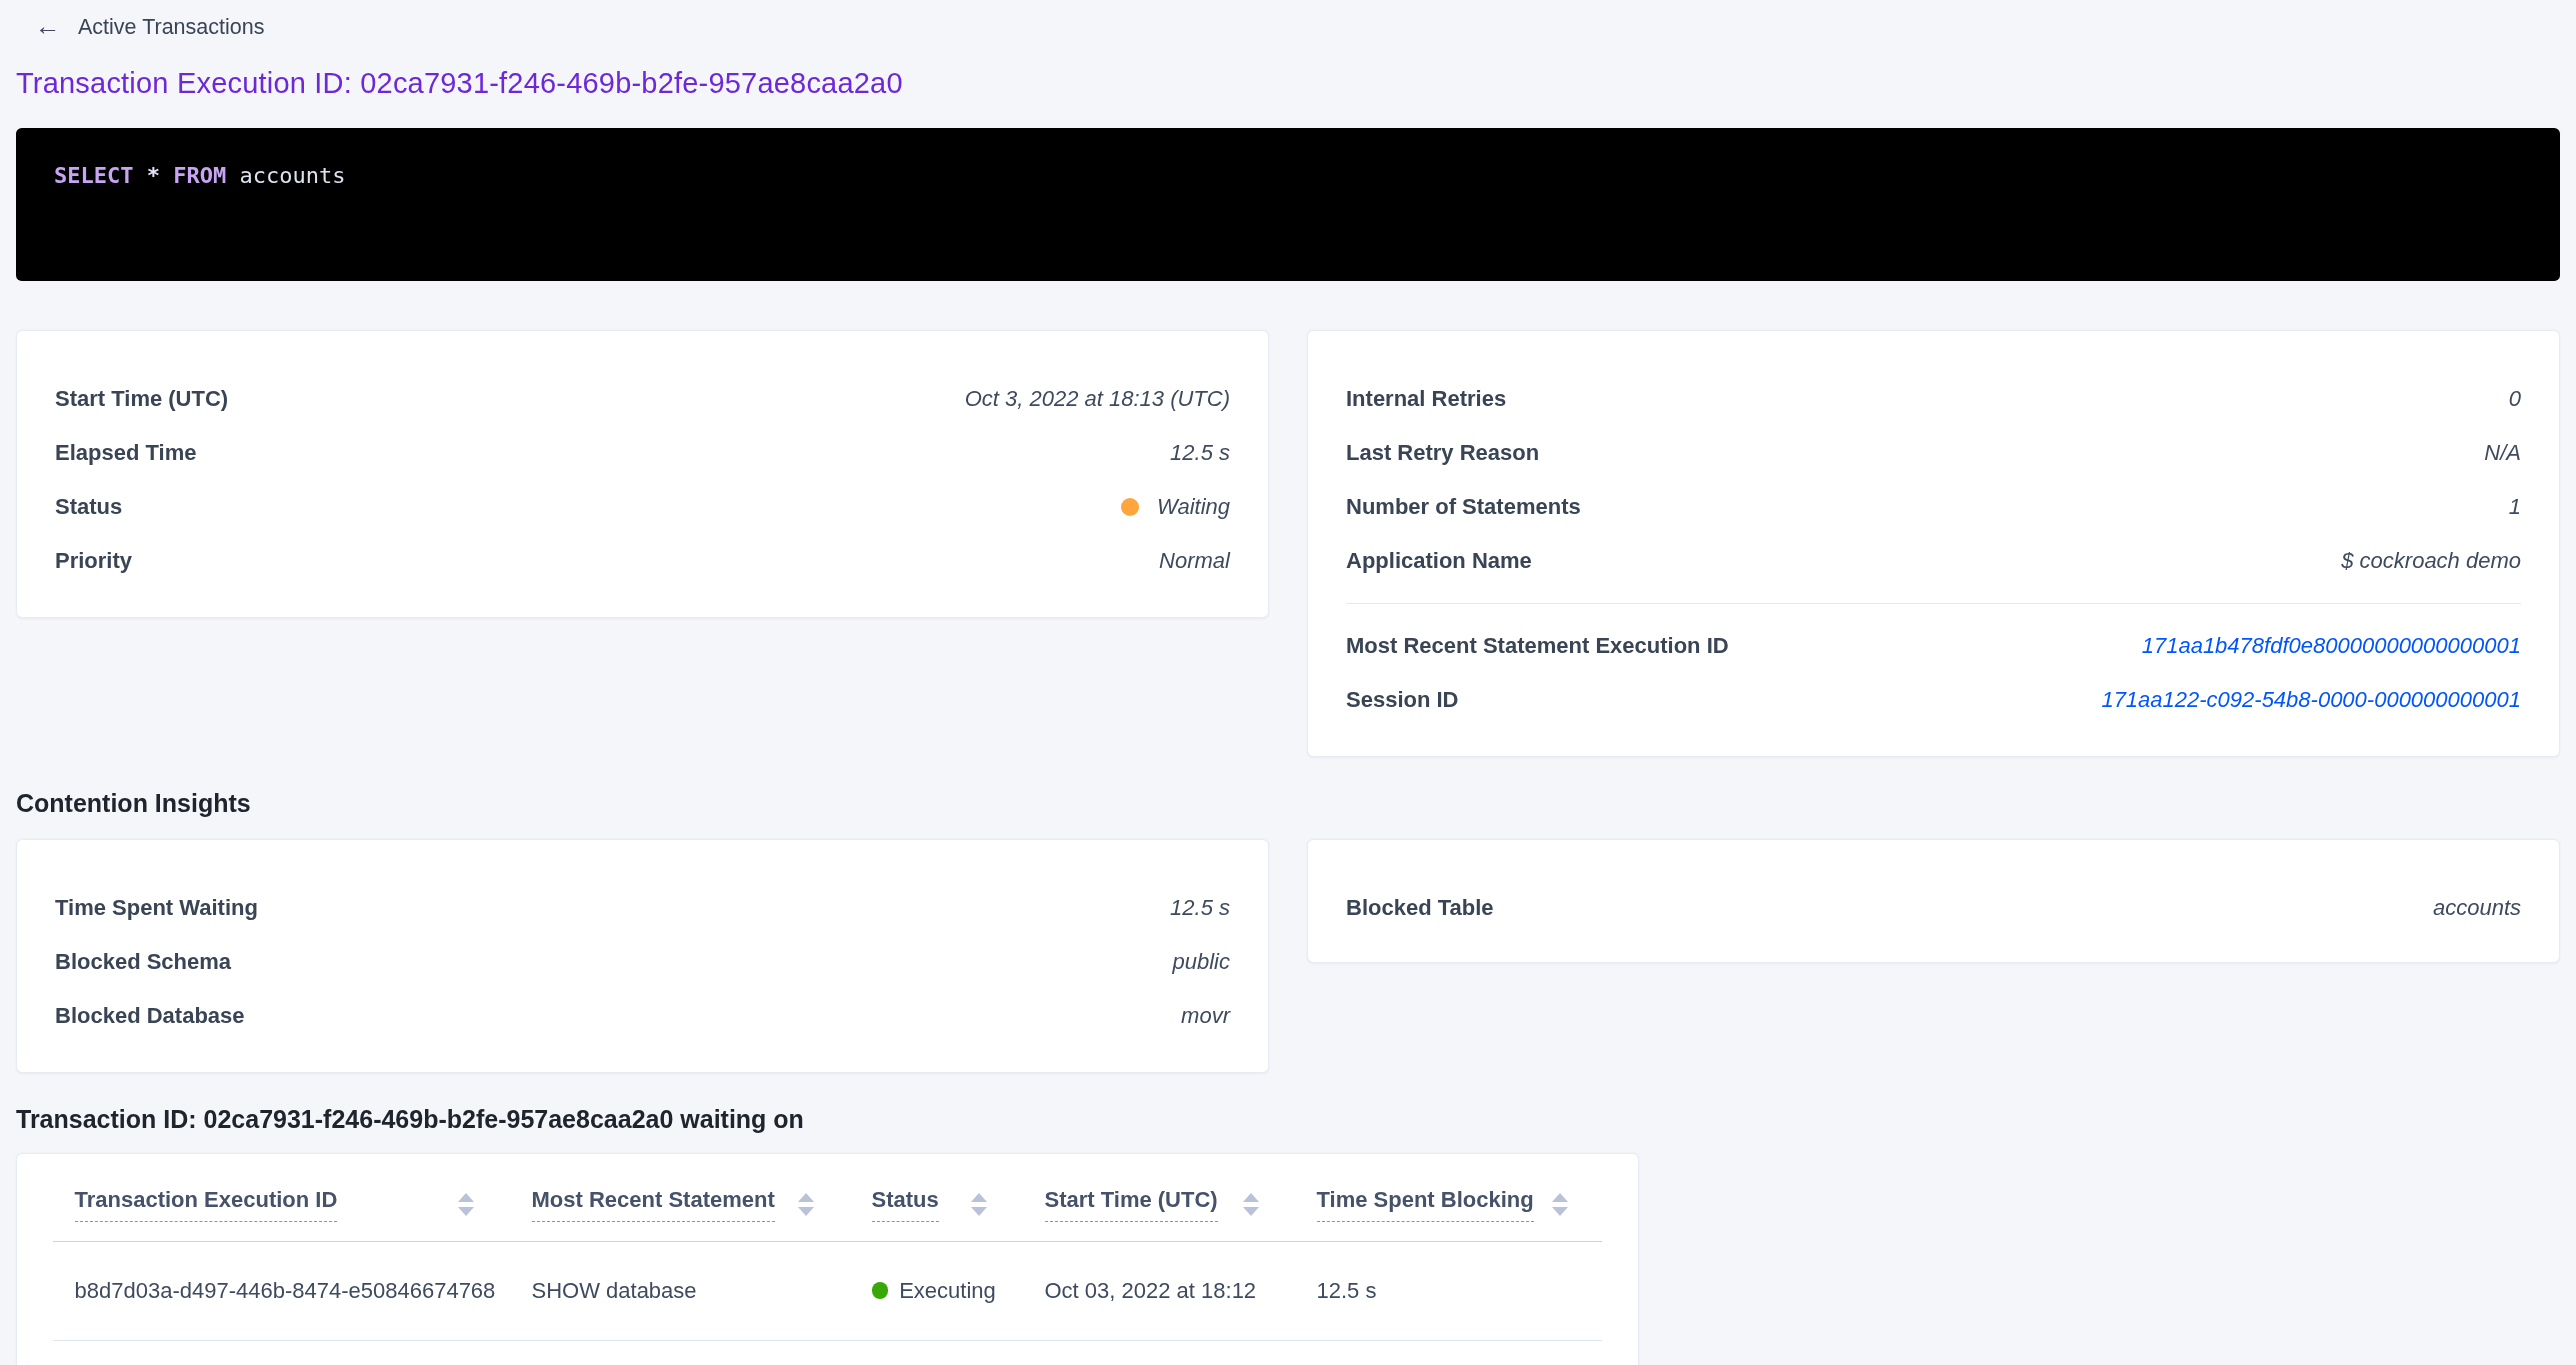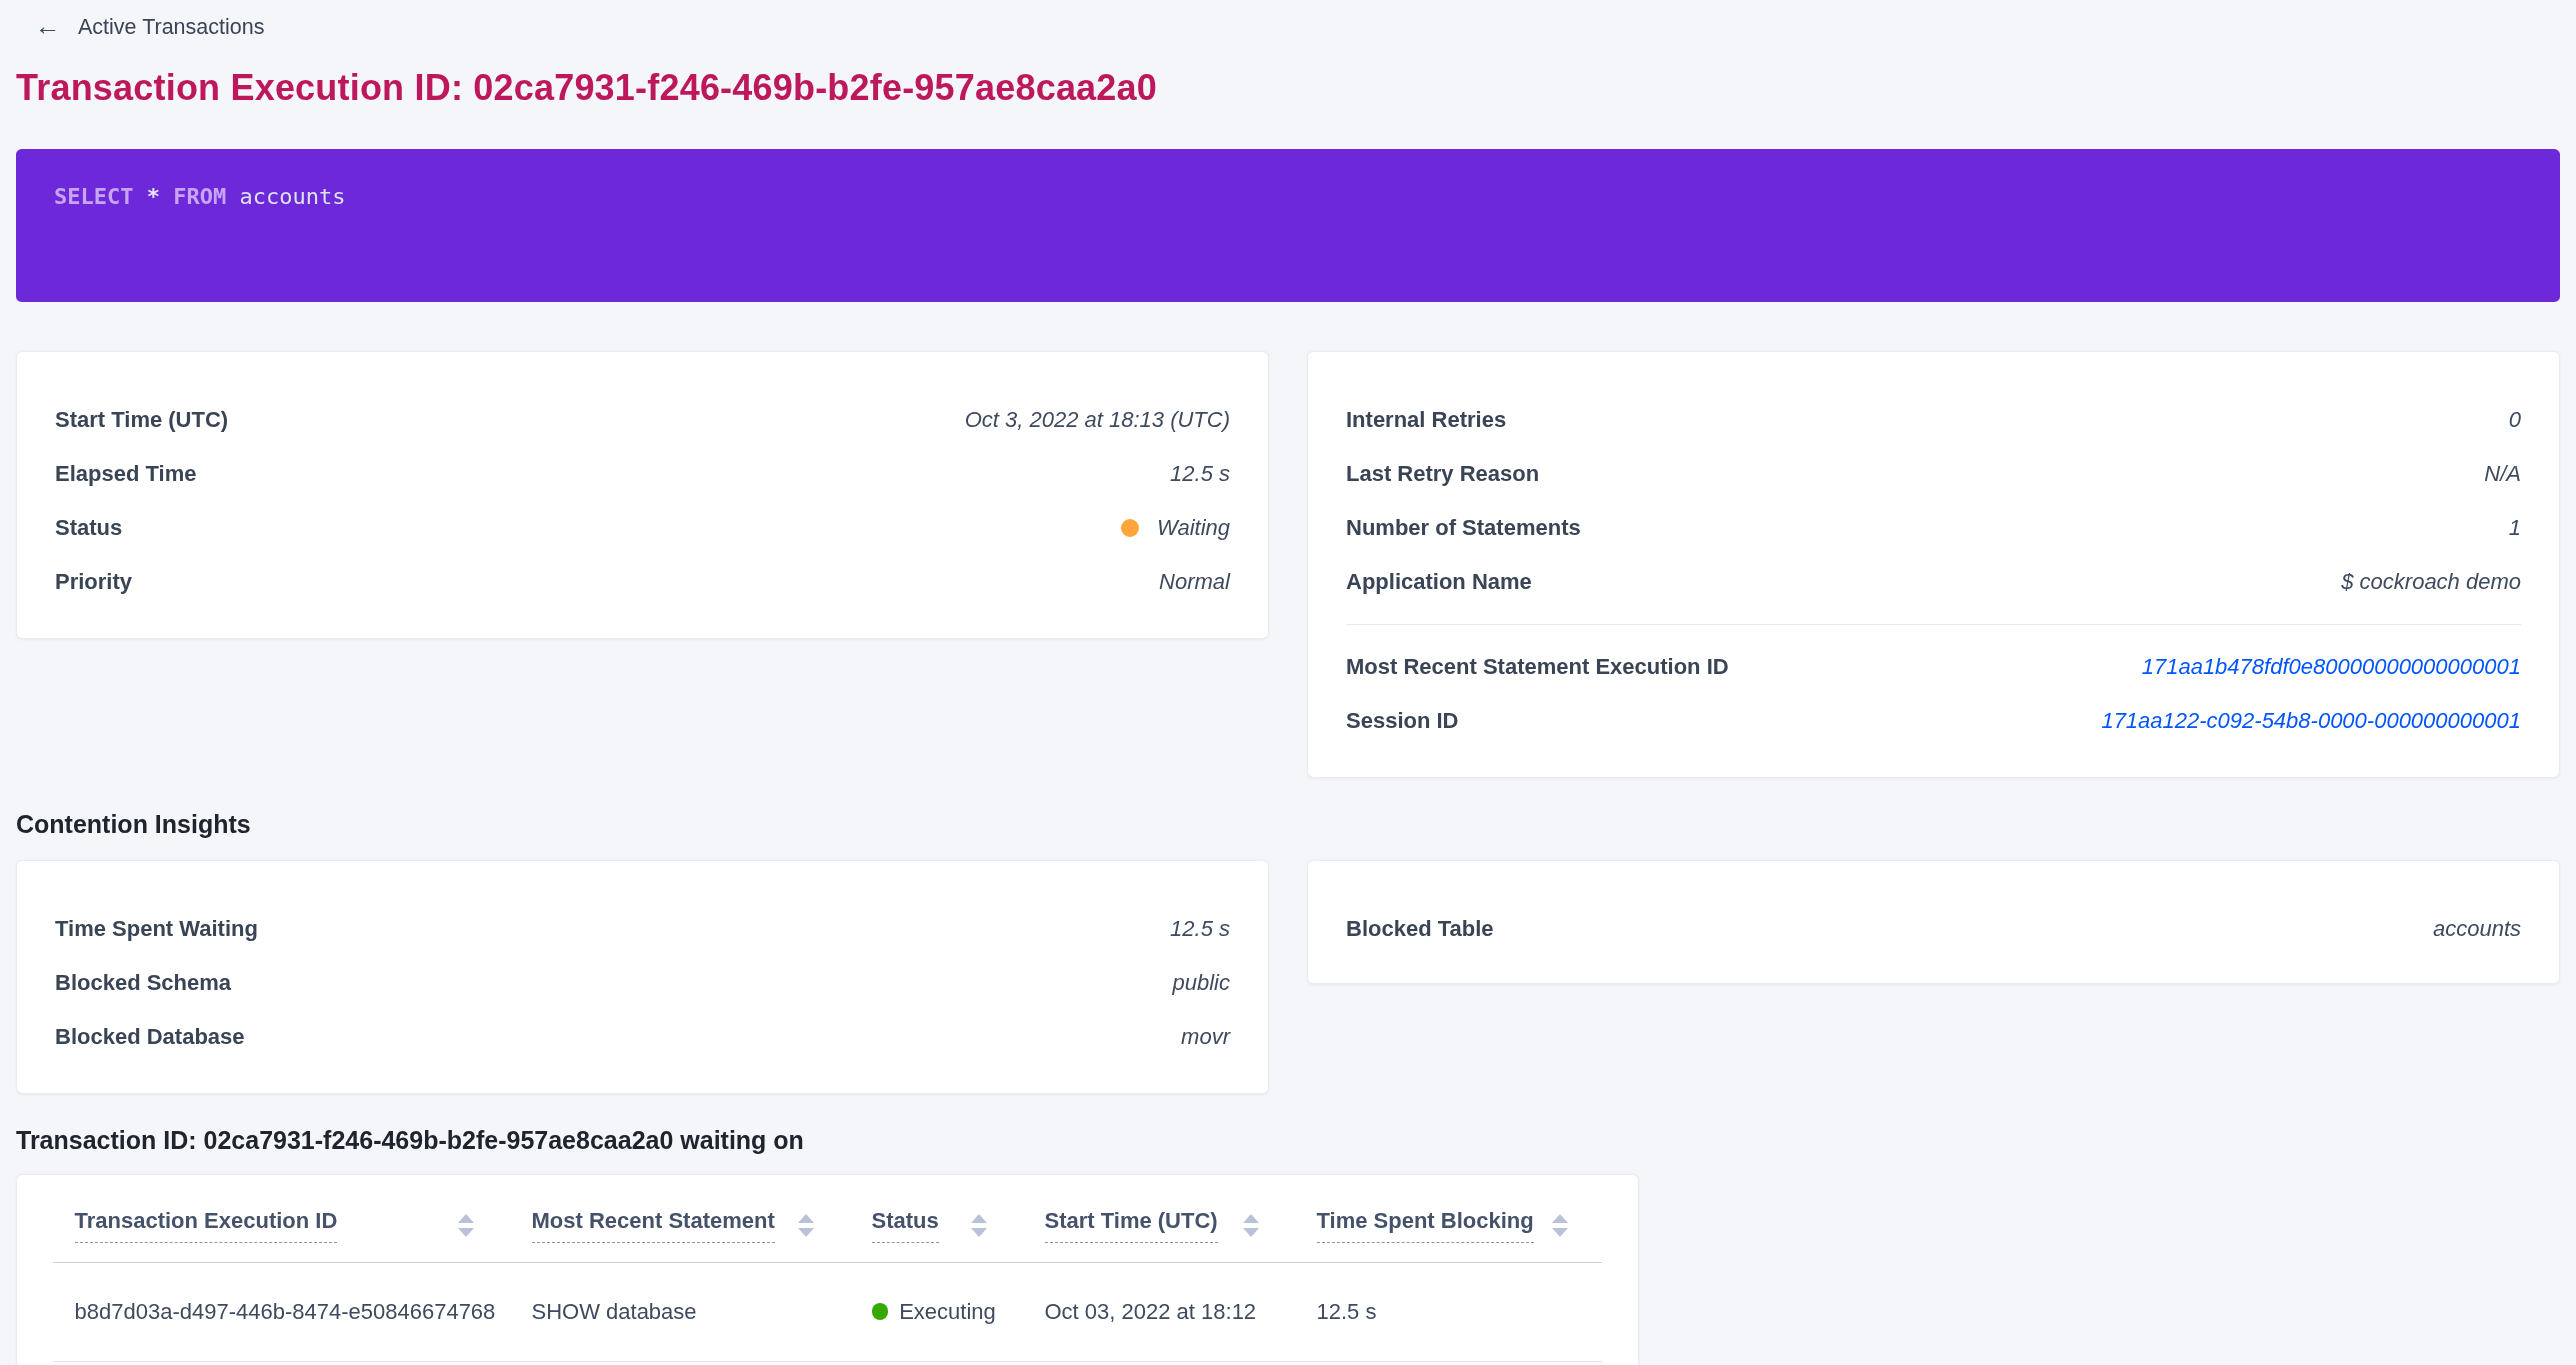--- a/index.html
+++ b/index.html
@@ -17,29 +17,29 @@
     display: flex; align-items: center; gap: 17.5px;
     margin-left: 19px; height: 32px;
     cursor: pointer; width: fit-content;
   }
   .back-arrow { font-size: 25.5px; line-height: 25.5px; color: #3e4a5e; }
   .back-label { font-size: 21.5px; color: #394455; }
 
   
   .page-title {
     margin-top: 24px;
-    font-size: 36px; font-weight: 700; color: #be185d;
+    font-size: 29px; font-weight: 400; color: #6d28d9;
     letter-spacing: 0.2px;
   }
 
   
   .sql-box {
-    margin-top: 40px;
+    margin-top: 28px;
     width: 2544px; height: 153px;
-    background: #6d28d9;
+    background: #000000;
     border-radius: 5.6px;
     padding: 33px 38px 0 38px;
     font-family: "DejaVu Sans Mono", "Liberation Mono", monospace;
     font-size: 22px; line-height: 29px;
     white-space: pre;
   }
   .sql-kw   { color: #c7a5f4; font-weight: 700; }
   .sql-star { color: #e9e5f8; font-weight: 700; }
   .sql-id   { color: #dde2ee; }
 

